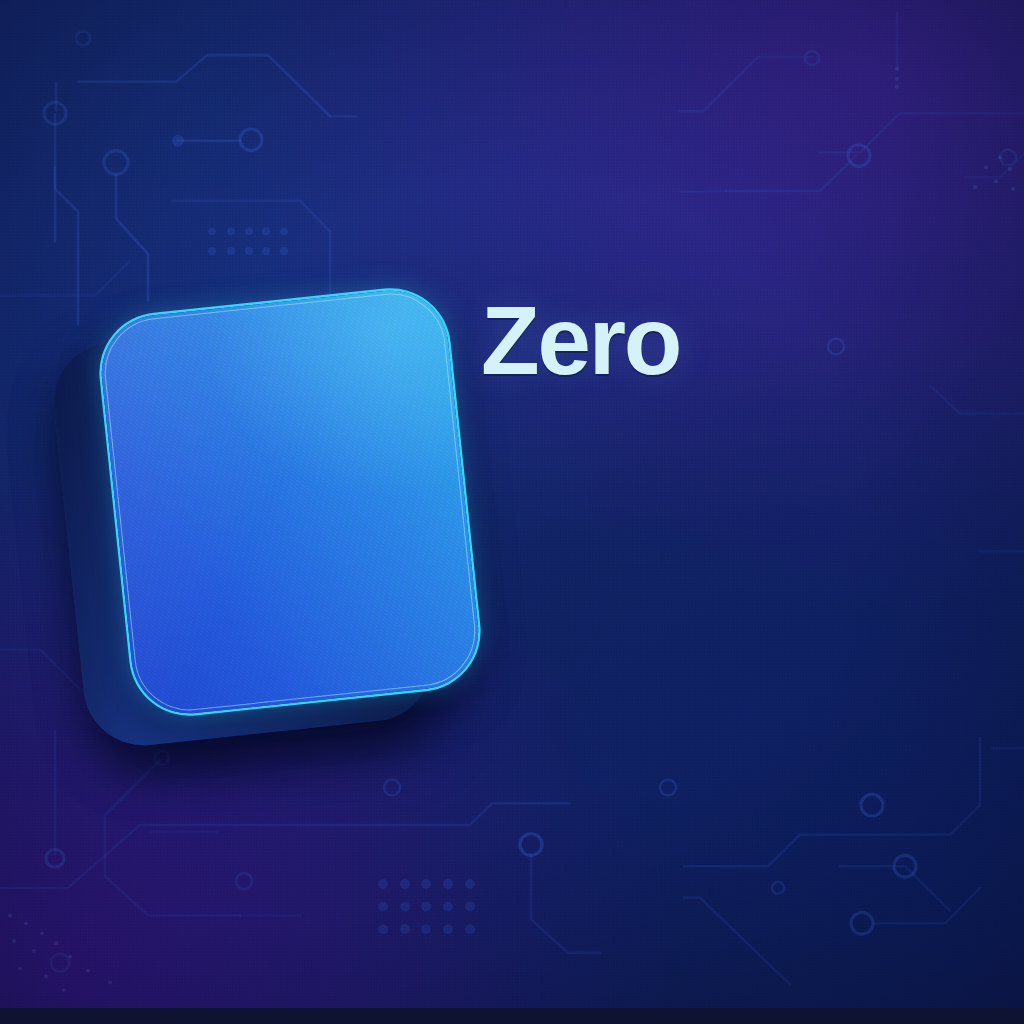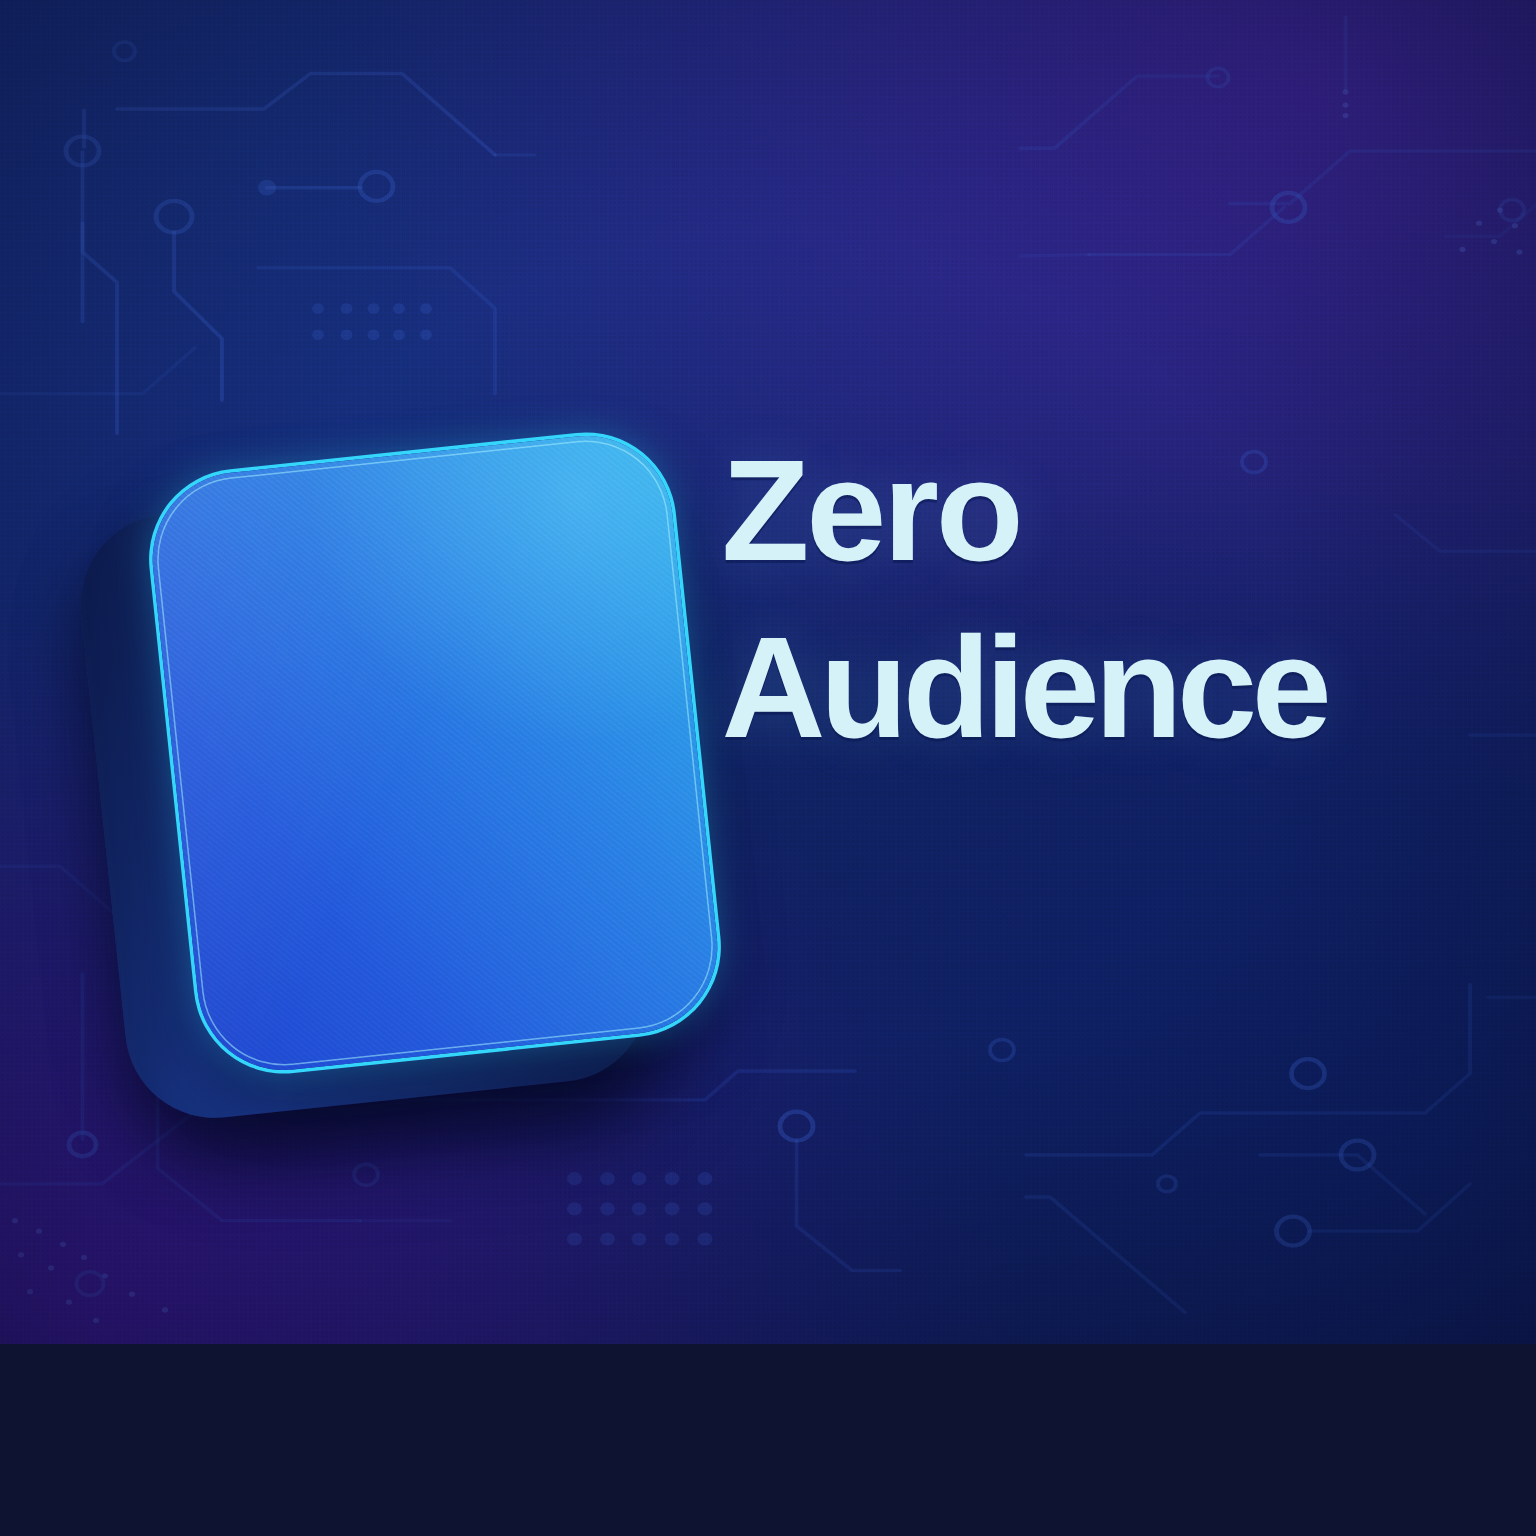--- a/index.html
+++ b/index.html
@@ -9,21 +9,21 @@
     background: #0d1330;
   }
   body {
     font-family: "Liberation Sans", "DejaVu Sans", sans-serif;
   }
 
   
   .poster {
     position: relative;
     width: 1024px;
-    height: 896px;
+    height: 1008px;
     overflow: hidden;
     background: #122063;
   }
 
   
   .bg-base {
     position: absolute;
     inset: 0;
     background:
       radial-gradient(125% 105% at 86% 6%,  #3a2494 0%, rgba(58,36,148,0) 52%),
@@ -328,16 +328,15 @@
     </div>
     <div class="card-face">
       <div class="card-face-sheen"></div>
       <div class="card-face-inner-line"></div>
       <div class="card-face-noise"></div>
     </div>
   </div>
 
   <div class="headline">
     <span class="line l1">Zero</span>
-    <span class="line l2">Audience</span>
   </div>
 
 </div>
 
 </body></html>

